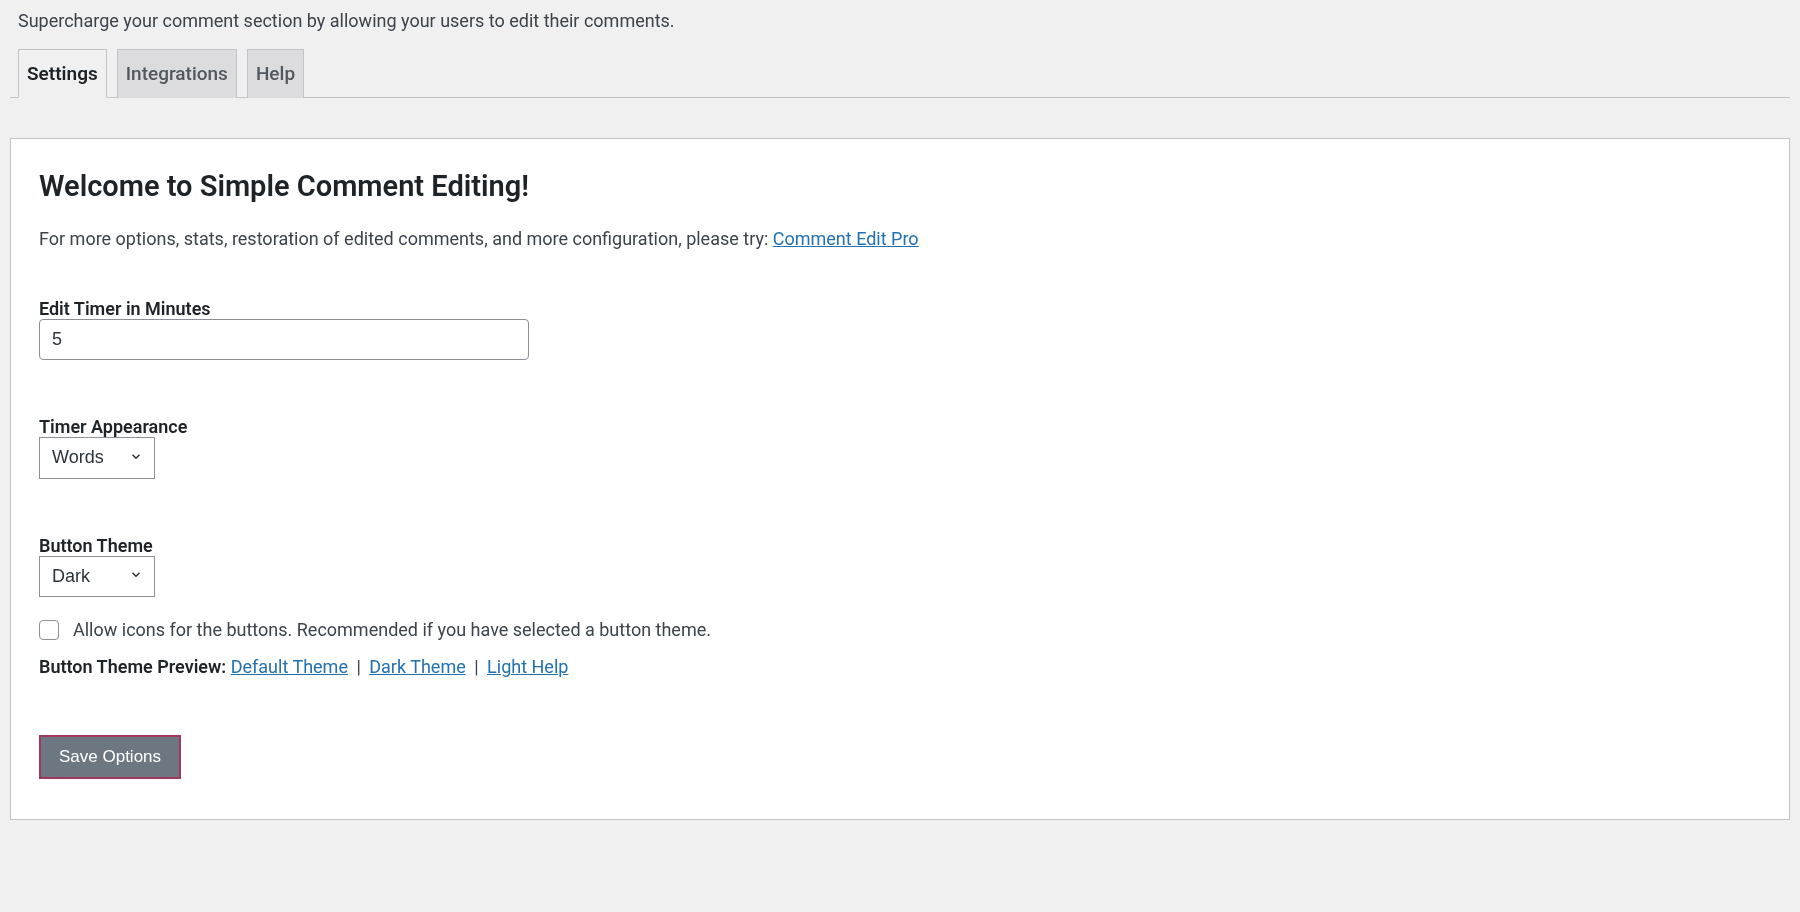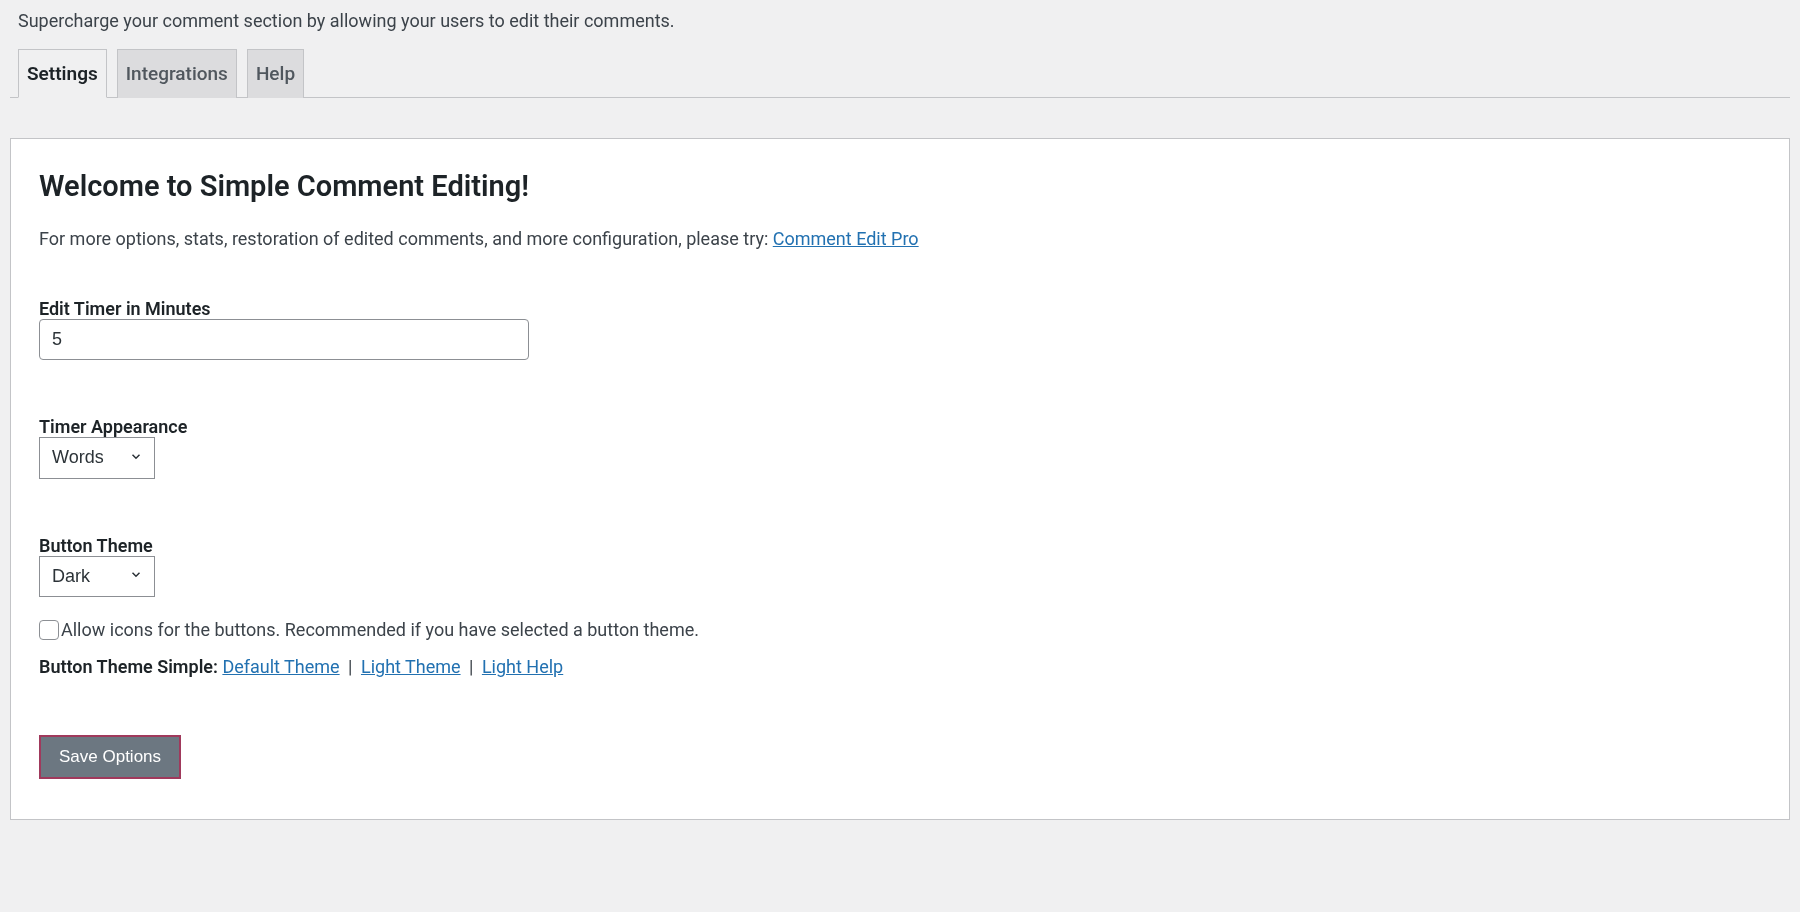--- a/index.html
+++ b/index.html
@@ -125,21 +125,21 @@
       right: 12px;
       top: 50%;
       transform: translateY(-50%);
       pointer-events: none;
       color: #2c3338;
     }
     .checkbox-row {
       display: flex;
       align-items: center;
       margin-top: 22px;
-      gap: 2px;
+      gap: 14px;
     }
     .checkbox-input {
       width: 20px;
       height: 20px;
       border: 1px solid #8c8f94;
       border-radius: 4px;
       appearance: none;
       -webkit-appearance: none;
       background: #fff;
       cursor: pointer;
@@ -235,21 +235,21 @@
                 </svg>
             </span>
           </div>
 
           <div class="checkbox-row">
             <input type="checkbox" class="checkbox-input" style="">
             <span class="checkbox-label">Allow icons for the buttons. Recommended if you have selected a button theme.</span>
           </div>
 
           <div class="preview-row">
-            <strong>Button Theme Simple: </strong><a href="#">Default Theme</a><span class="preview-sep"> | </span><a href="#">Light Theme</a><span class="preview-sep"> | </span><a href="#">Light Help</a>
+            <strong>Button Theme Preview: </strong><a href="#">Default Theme</a><span class="preview-sep"> | </span><a href="#">Dark Theme</a><span class="preview-sep"> | </span><a href="#">Light Help</a>
           </div>
         </div>
       </div>
     </div>
 
     <button class="save-button">Save Options</button>
   </div>
 </div>
 
 </body></html>

